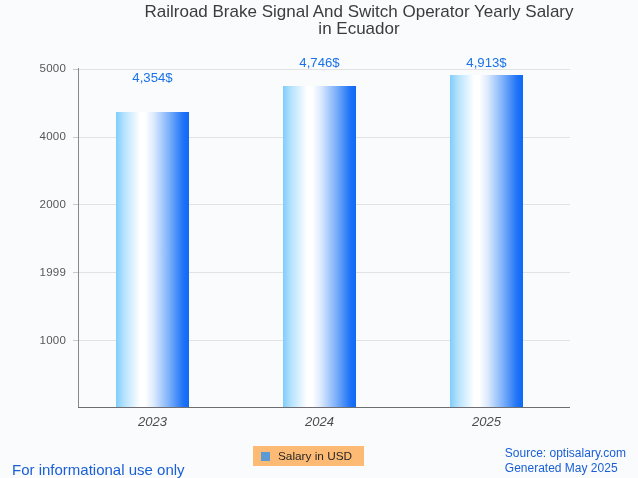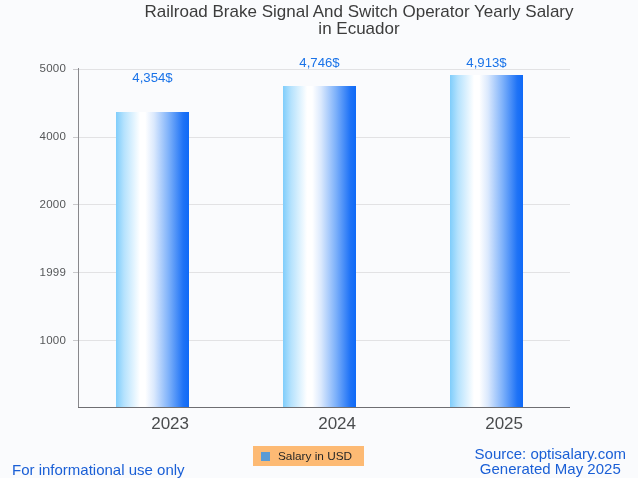--- a/index.html
+++ b/index.html
@@ -98,23 +98,24 @@
     position: absolute;
     text-align: center;
     font-size: 13.2px;
     color: #1a73e8;
     font-weight: 400;
     white-space: nowrap;
   }
   .cat-label {
     position: absolute;
     top: 414px;
-    text-align: right;
-    font-size: 17px;
+    text-align: center;
+    font-size: 13px;
     color: #4a4c4e;
+    font-style: italic;
   }
 
   
   .legend {
     position: absolute;
     left: 253px;
     top: 446px;
     background: #fdba74;
     padding: 3px 12px 3px 8px;
     display: flex;
@@ -138,23 +139,23 @@
     left: 12px;
     top: 461px;
     font-size: 15px;
     color: #1a5fd6;
     white-space: nowrap;
   }
   .footer-right {
     position: absolute;
     right: 12px;
     top: 446px;
-    font-size: 15px;
+    font-size: 12px;
     color: #1a5fd6;
-    text-align: center;
+    text-align: left;
     line-height: 15px;
     white-space: nowrap;
   }
 </style>
 </head>
 <body>
 
 <div class="chart-title">
   <span>Railroad Brake Signal And Switch Operator Yearly Salary</span>
   <span class="line2">in Ecuador</span>

